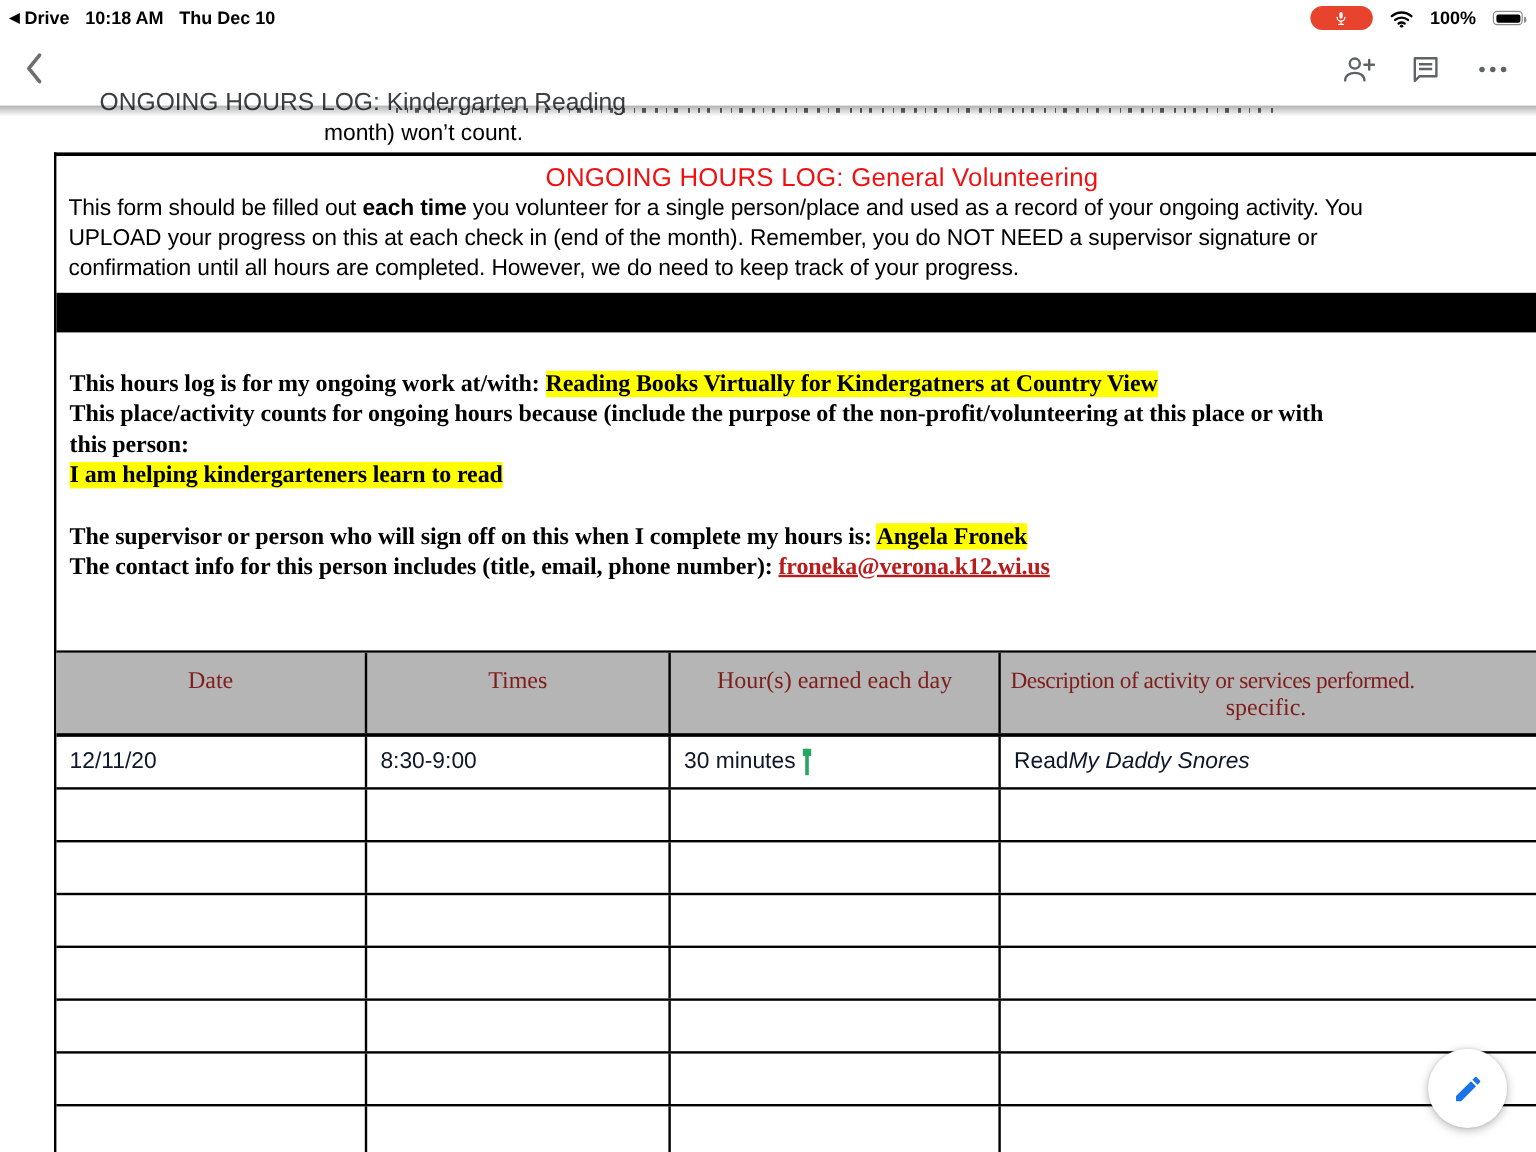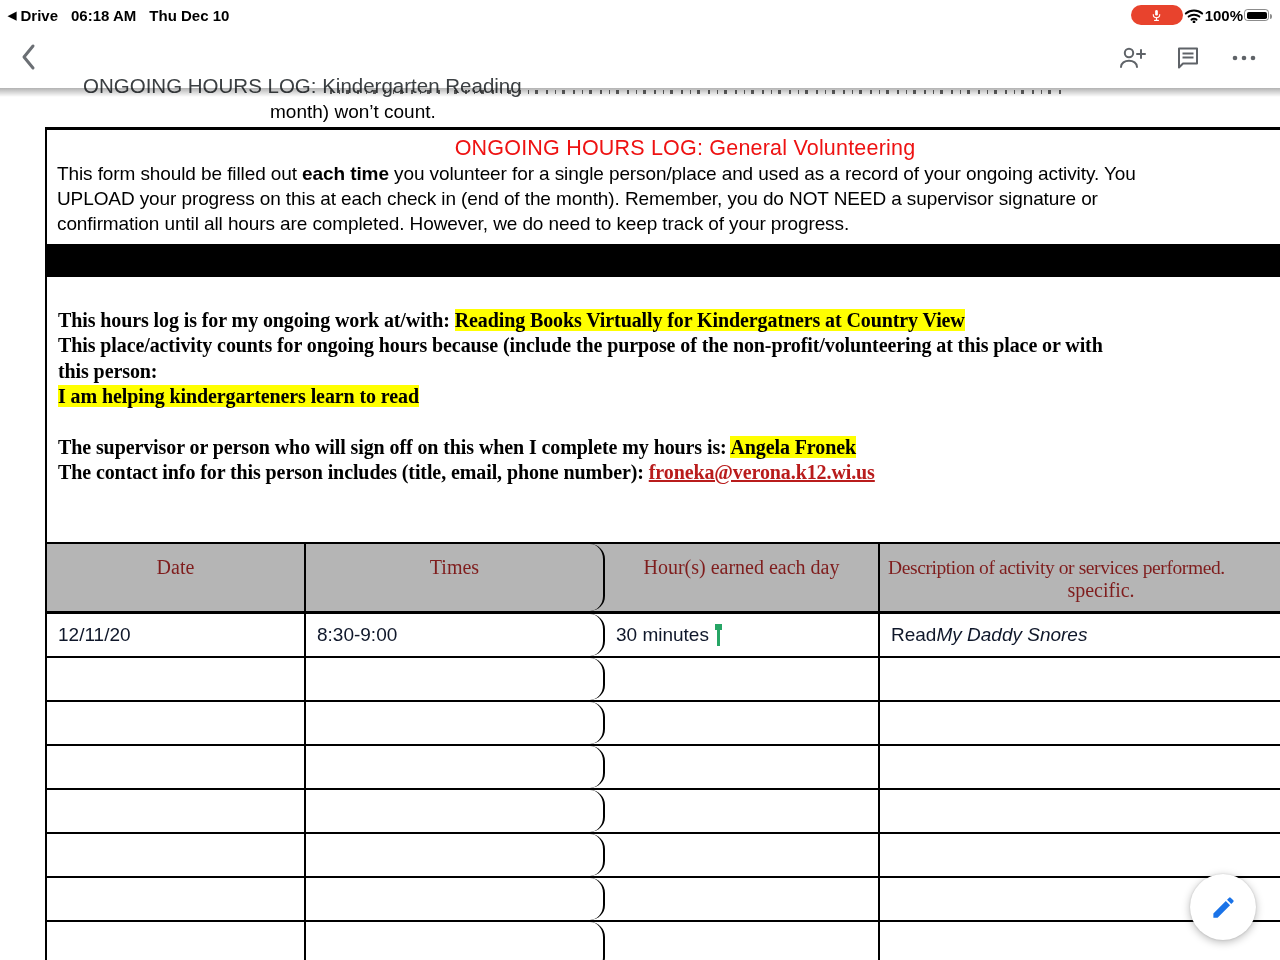--- a/index.html
+++ b/index.html
@@ -12,21 +12,21 @@
 
   
   .status-bar{
     position:absolute;top:0;left:0;width:1280px;height:28px;
     display:flex;justify-content:space-between;align-items:center;
     padding:2px 8px 0 8px;font-size:15px;font-weight:700;color:#000;
   }
   .sb-left{display:flex;align-items:center;gap:13px;}
   .sb-back{display:flex;align-items:center;gap:4px;}
   .sb-tri{font-size:11px;line-height:1;}
-  .sb-right{display:flex;align-items:center;gap:1px;}
+  .sb-right{display:flex;align-items:center;gap:14px;}
   .mic-pill{
     width:52px;height:20px;border-radius:11px;background:#e8432d;
     display:flex;align-items:center;justify-content:center;
   }
   .battery{position:relative;width:25px;height:12px;border:1px solid rgba(0,0,0,.45);
     border-radius:3.5px;margin-right:3px;}
   .battery-fill{position:absolute;inset:1.5px;background:#000;border-radius:1.8px;}
   .battery-nub{position:absolute;right:-4px;top:3.5px;width:2.5px;height:5px;
     background:rgba(0,0,0,.45);border-radius:0 2px 2px 0;}
 
@@ -80,21 +80,21 @@
   .hl{background:#ffff00;}
   .doc-link{color:#b91c1c;text-decoration:underline;cursor:pointer;}
 
   
   .grid-header{display:flex;height:70px;background:#b5b5b5;border-bottom:3px solid #000;}
   .h-cell{
     border-right:2px solid #000;padding-top:12px;text-align:center;
     font-family:"Liberation Serif",serif;font-weight:400;font-size:20px;line-height:23px;
     color:#7f1d1d;
   }
-  .c1{width:259px;} .c2{width:299px;border-radius:15px;} .c3{width:275px;} .c4{width:520px;border-right:none;}
+  .c1{width:259px;} .c2{width:253px;} .c3{width:275px;} .c4{width:520px;border-right:none;}
   .h-cell.c4{text-align:left;padding-left:8px;}
   .desc1{white-space:nowrap;font-size:19.5px;letter-spacing:-0.4px;}
   .desc2{width:426px;text-align:center;}
   .grid-row{display:flex;height:44px;border-bottom:2px solid #000;}
   .grid-row.partial{height:50px;border-bottom:none;}
   .d-cell{border-right:2px solid #000;display:flex;align-items:center;
     padding-left:11px;font-size:19px;color:#0f172a;}
   .d-cell.c4{border-right:2px solid #000;width:520px;}
   .cursor{
     position:relative;display:inline-block;width:3px;height:22px;
@@ -111,21 +111,21 @@
 </style>
 </head>
 <body>
 
 <div class="status-bar">
   <div class="sb-left">
     <span class="sb-back">
       <span class="sb-tri">◀</span>
       <span>Drive</span>
     </span>
-    <span>06:18 AM</span>
+    <span>10:18 AM</span>
     <span>Thu Dec 10</span>
   </div>
   <div class="sb-right">
     <span class="mic-pill">
       <svg width="13" height="15" viewBox="0 0 24 24">
         <rect x="9.5" y="2" width="5" height="10" rx="2.5" fill="#fff"></rect>
         <path d="M6 10a6 6 0 0 0 12 0" fill="none" stroke="#fff" stroke-width="2" stroke-linecap="round"></path>
         <line x1="12" y1="16" x2="12" y2="20" stroke="#fff" stroke-width="2" stroke-linecap="round"></line>
         <line x1="8.5" y1="21" x2="15.5" y2="21" stroke="#fff" stroke-width="2" stroke-linecap="round"></line>
       </svg>

